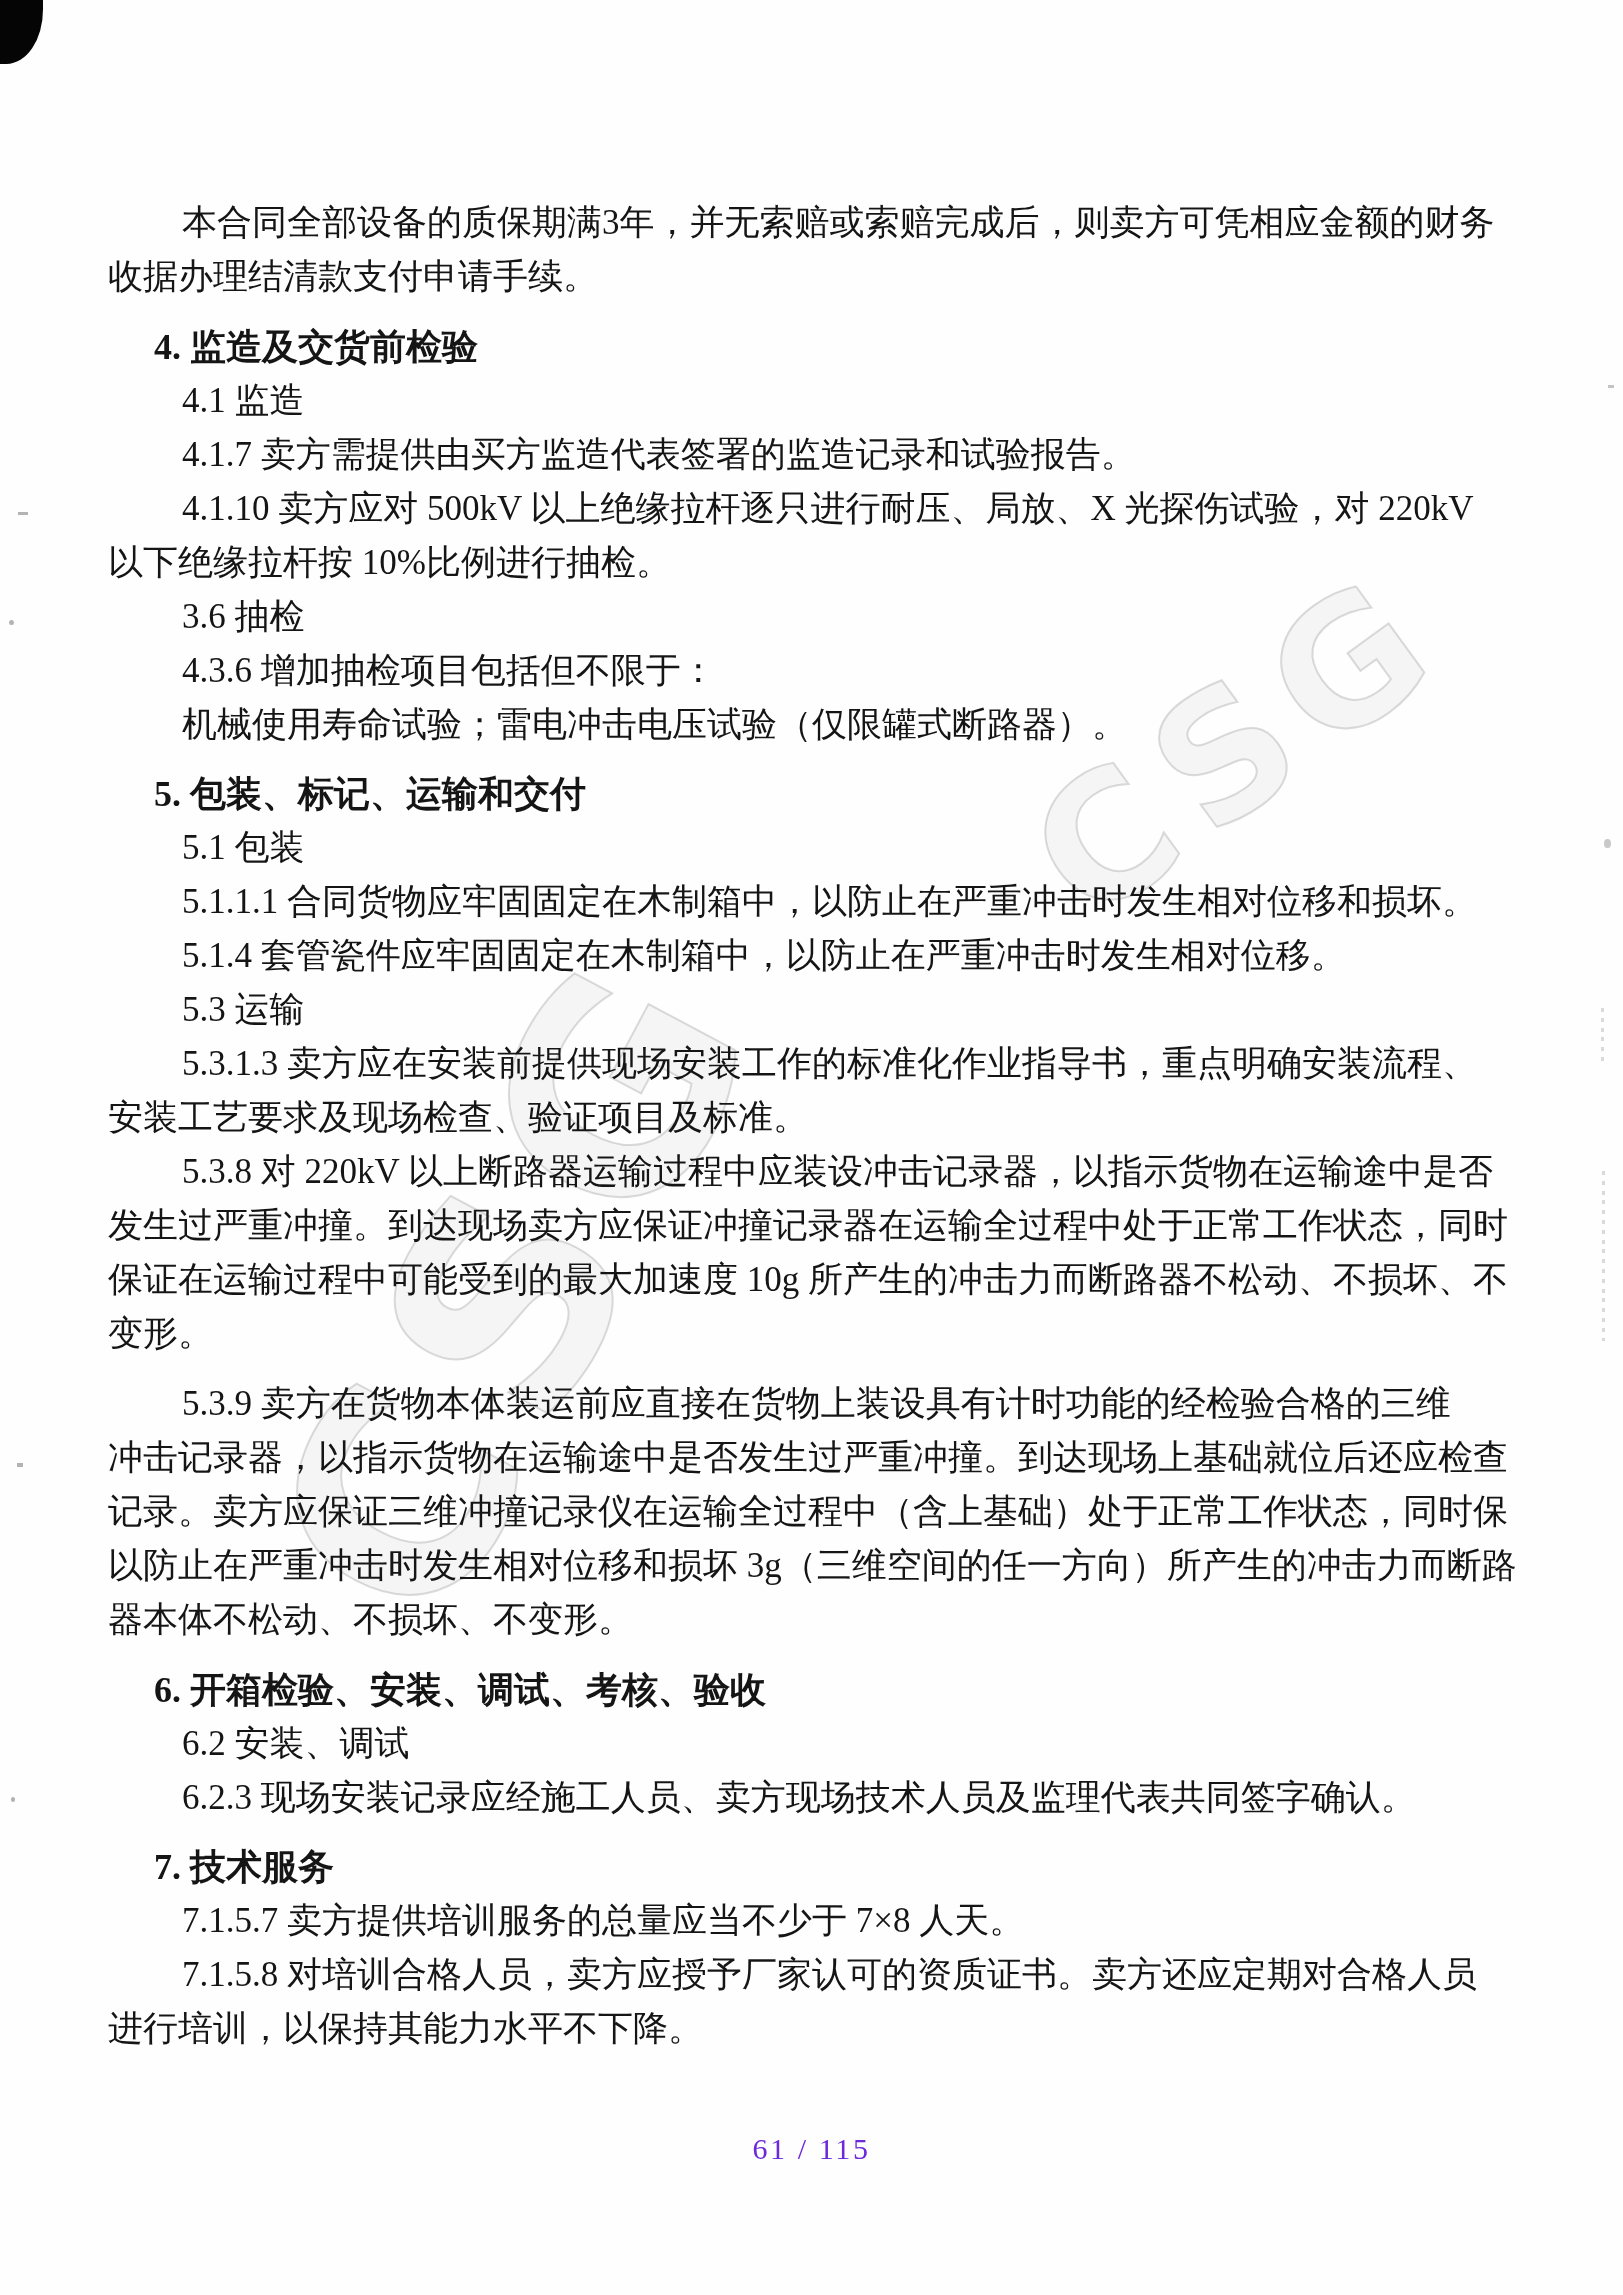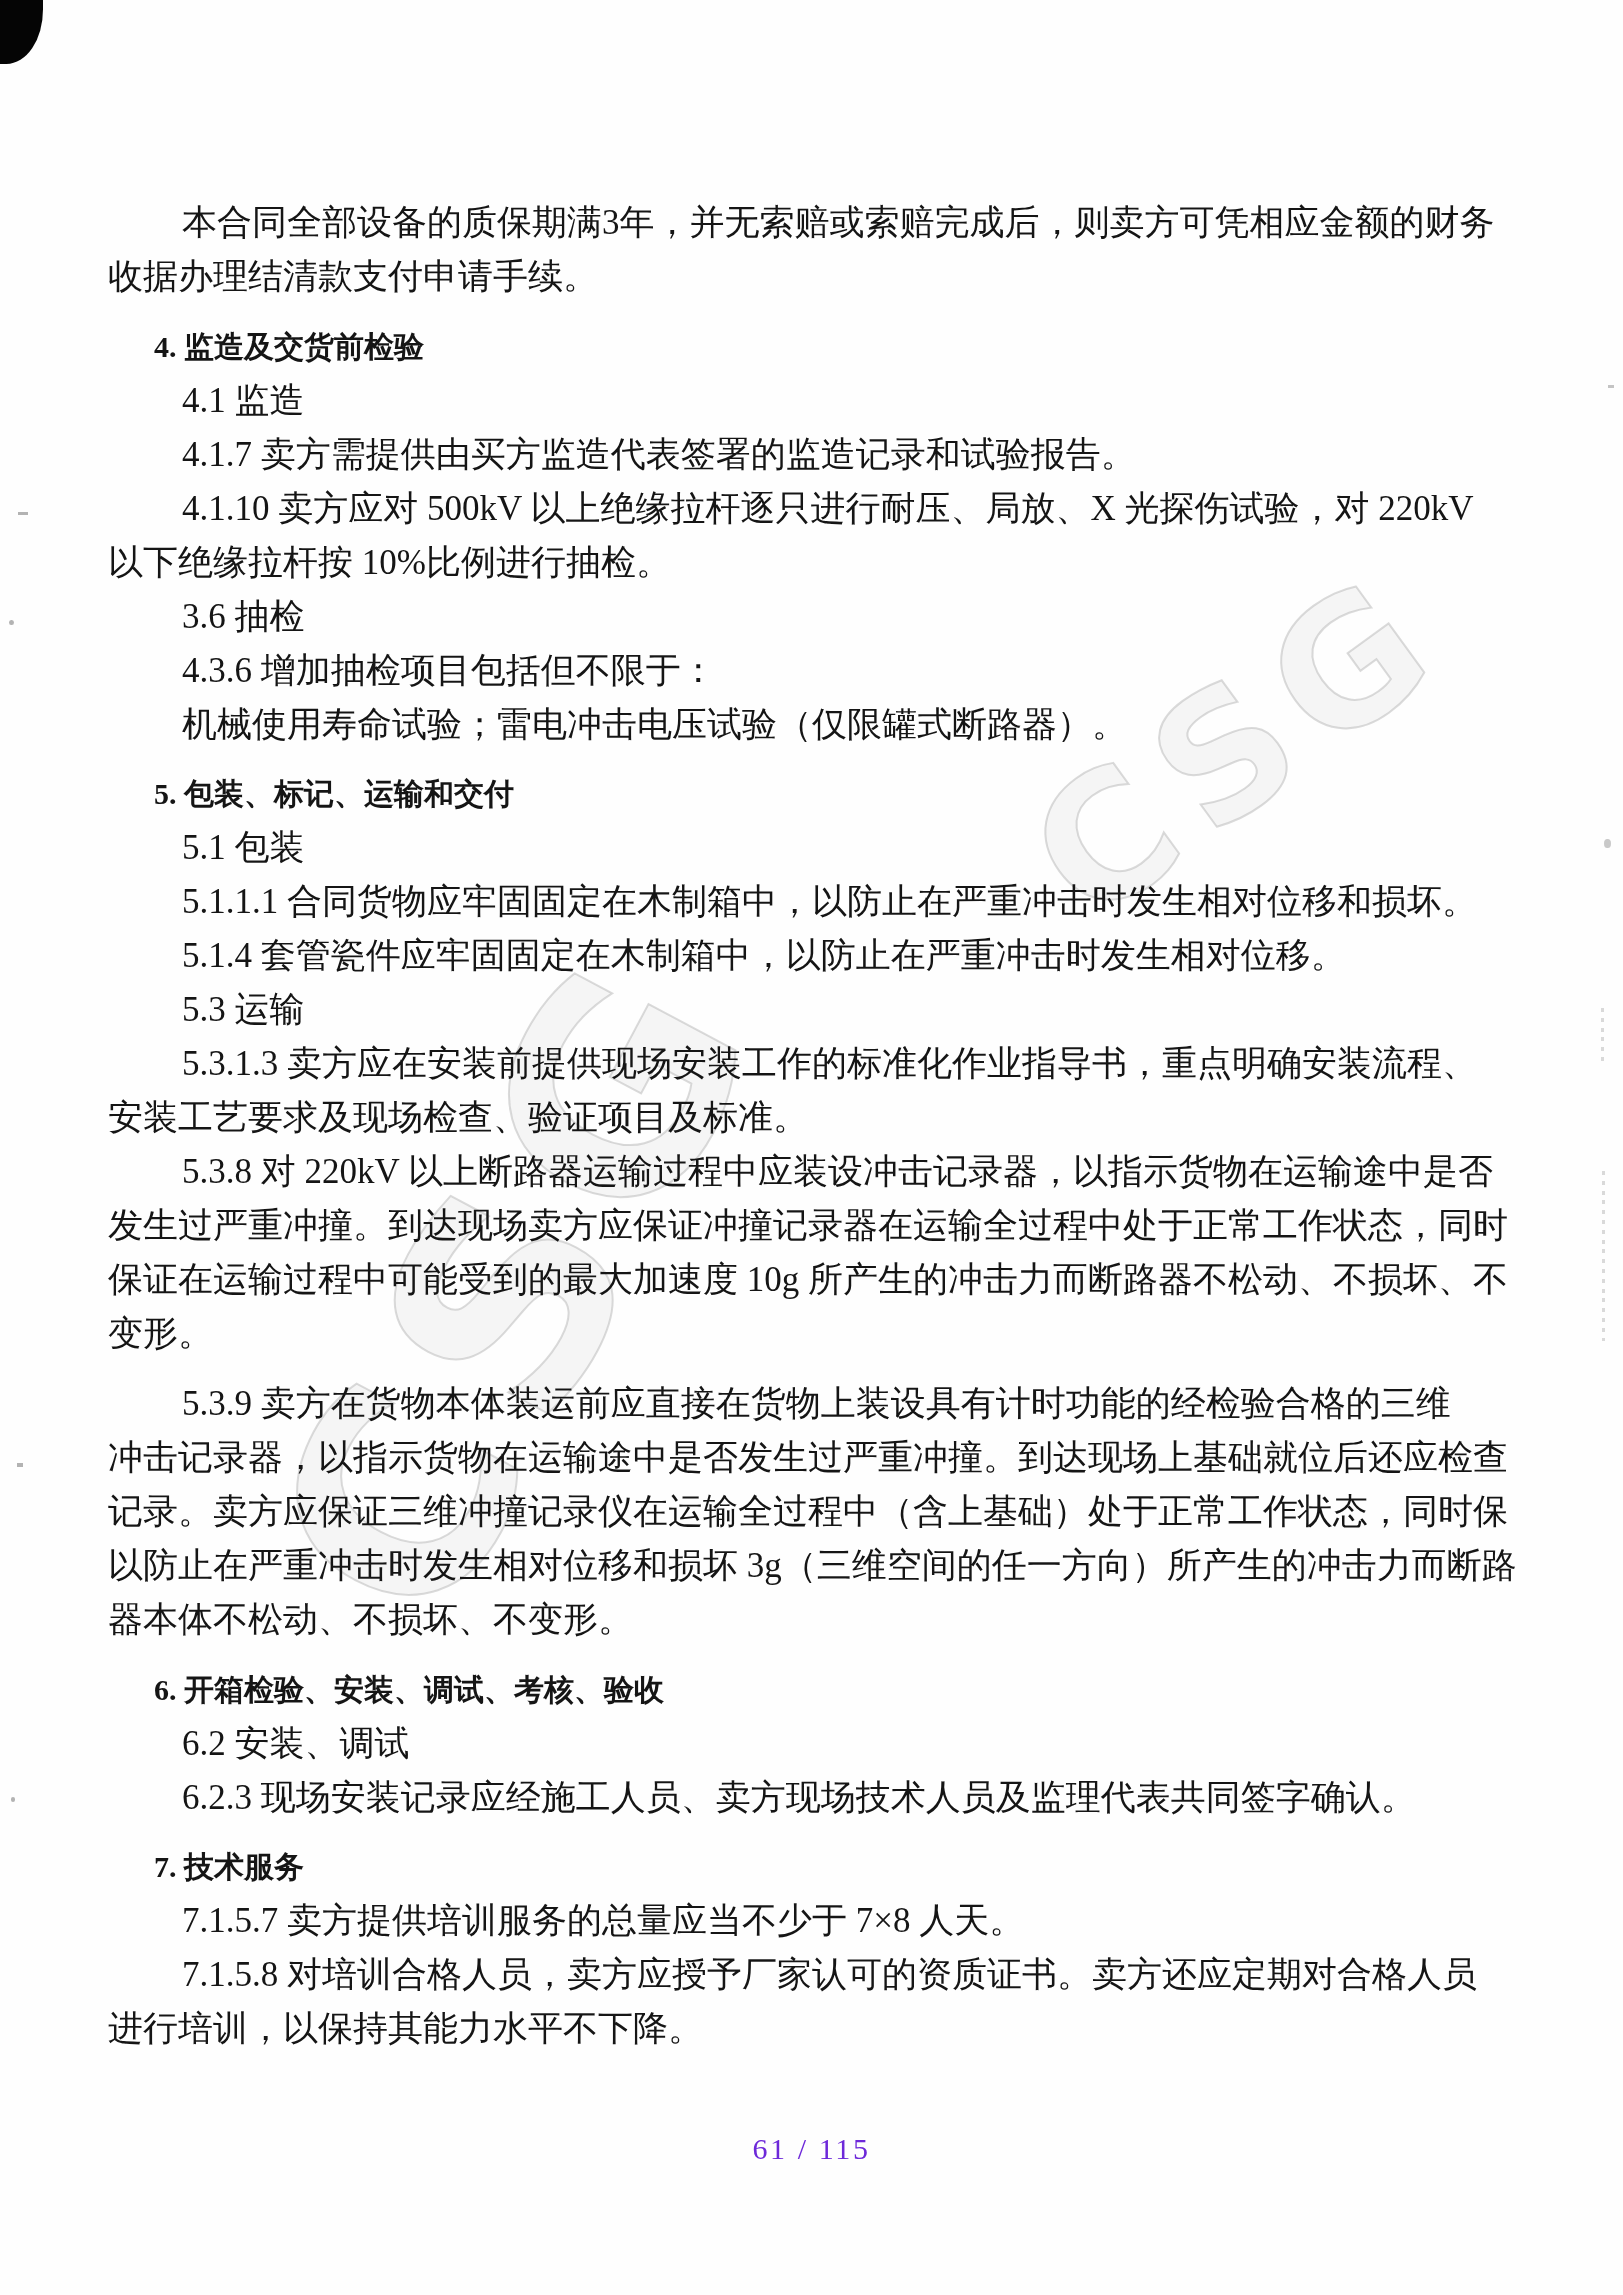--- a/index.html
+++ b/index.html
@@ -24,21 +24,21 @@
     line-height:54px;
     height:54px;
     white-space:nowrap;
     letter-spacing:0px;
   }
   .line.flush{padding-left:0;}
   .line.indent{padding-left:74px;}
   .line.heading{
     padding-left:46px;
     font-weight:bold;
-    font-size:30px;
+    font-size:36px;
   }
   .line.gap{margin-top:15.7px;}
   
   .footer{
     position:absolute;
     left:0;top:2132px;width:100%;
     text-align:center;
     font-size:30px;
     color:#6d28d9;
     z-index:2;

